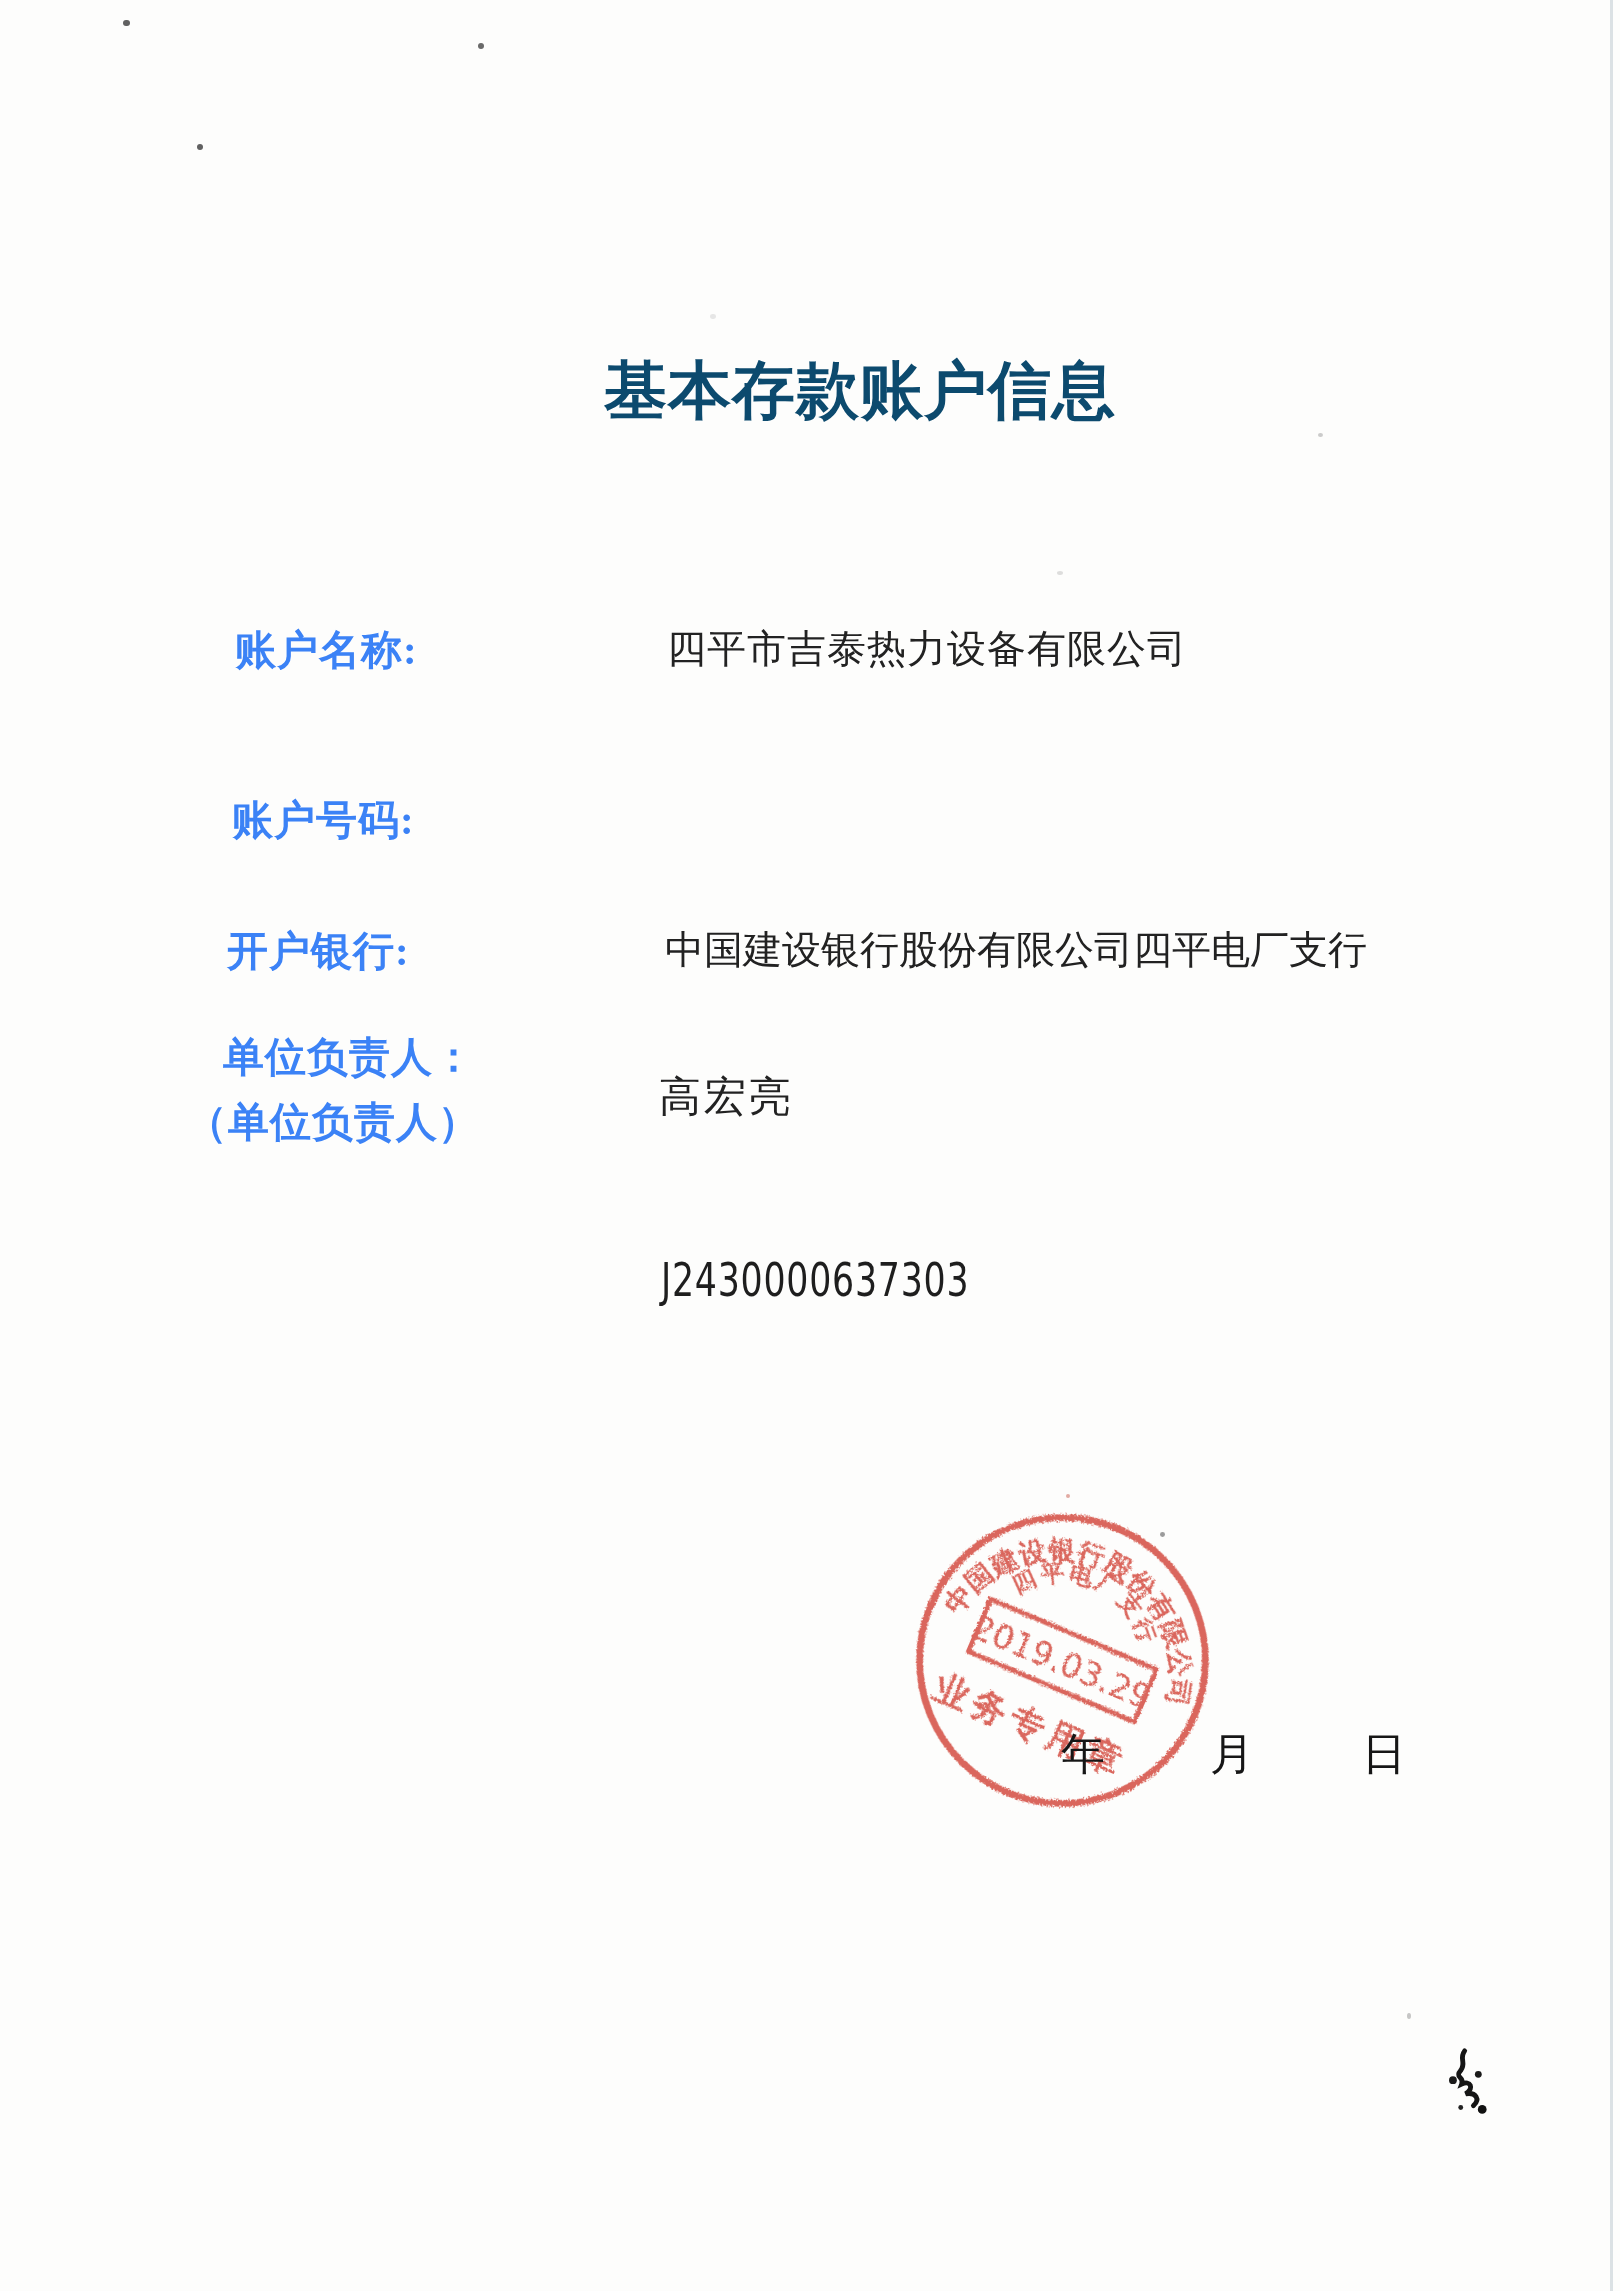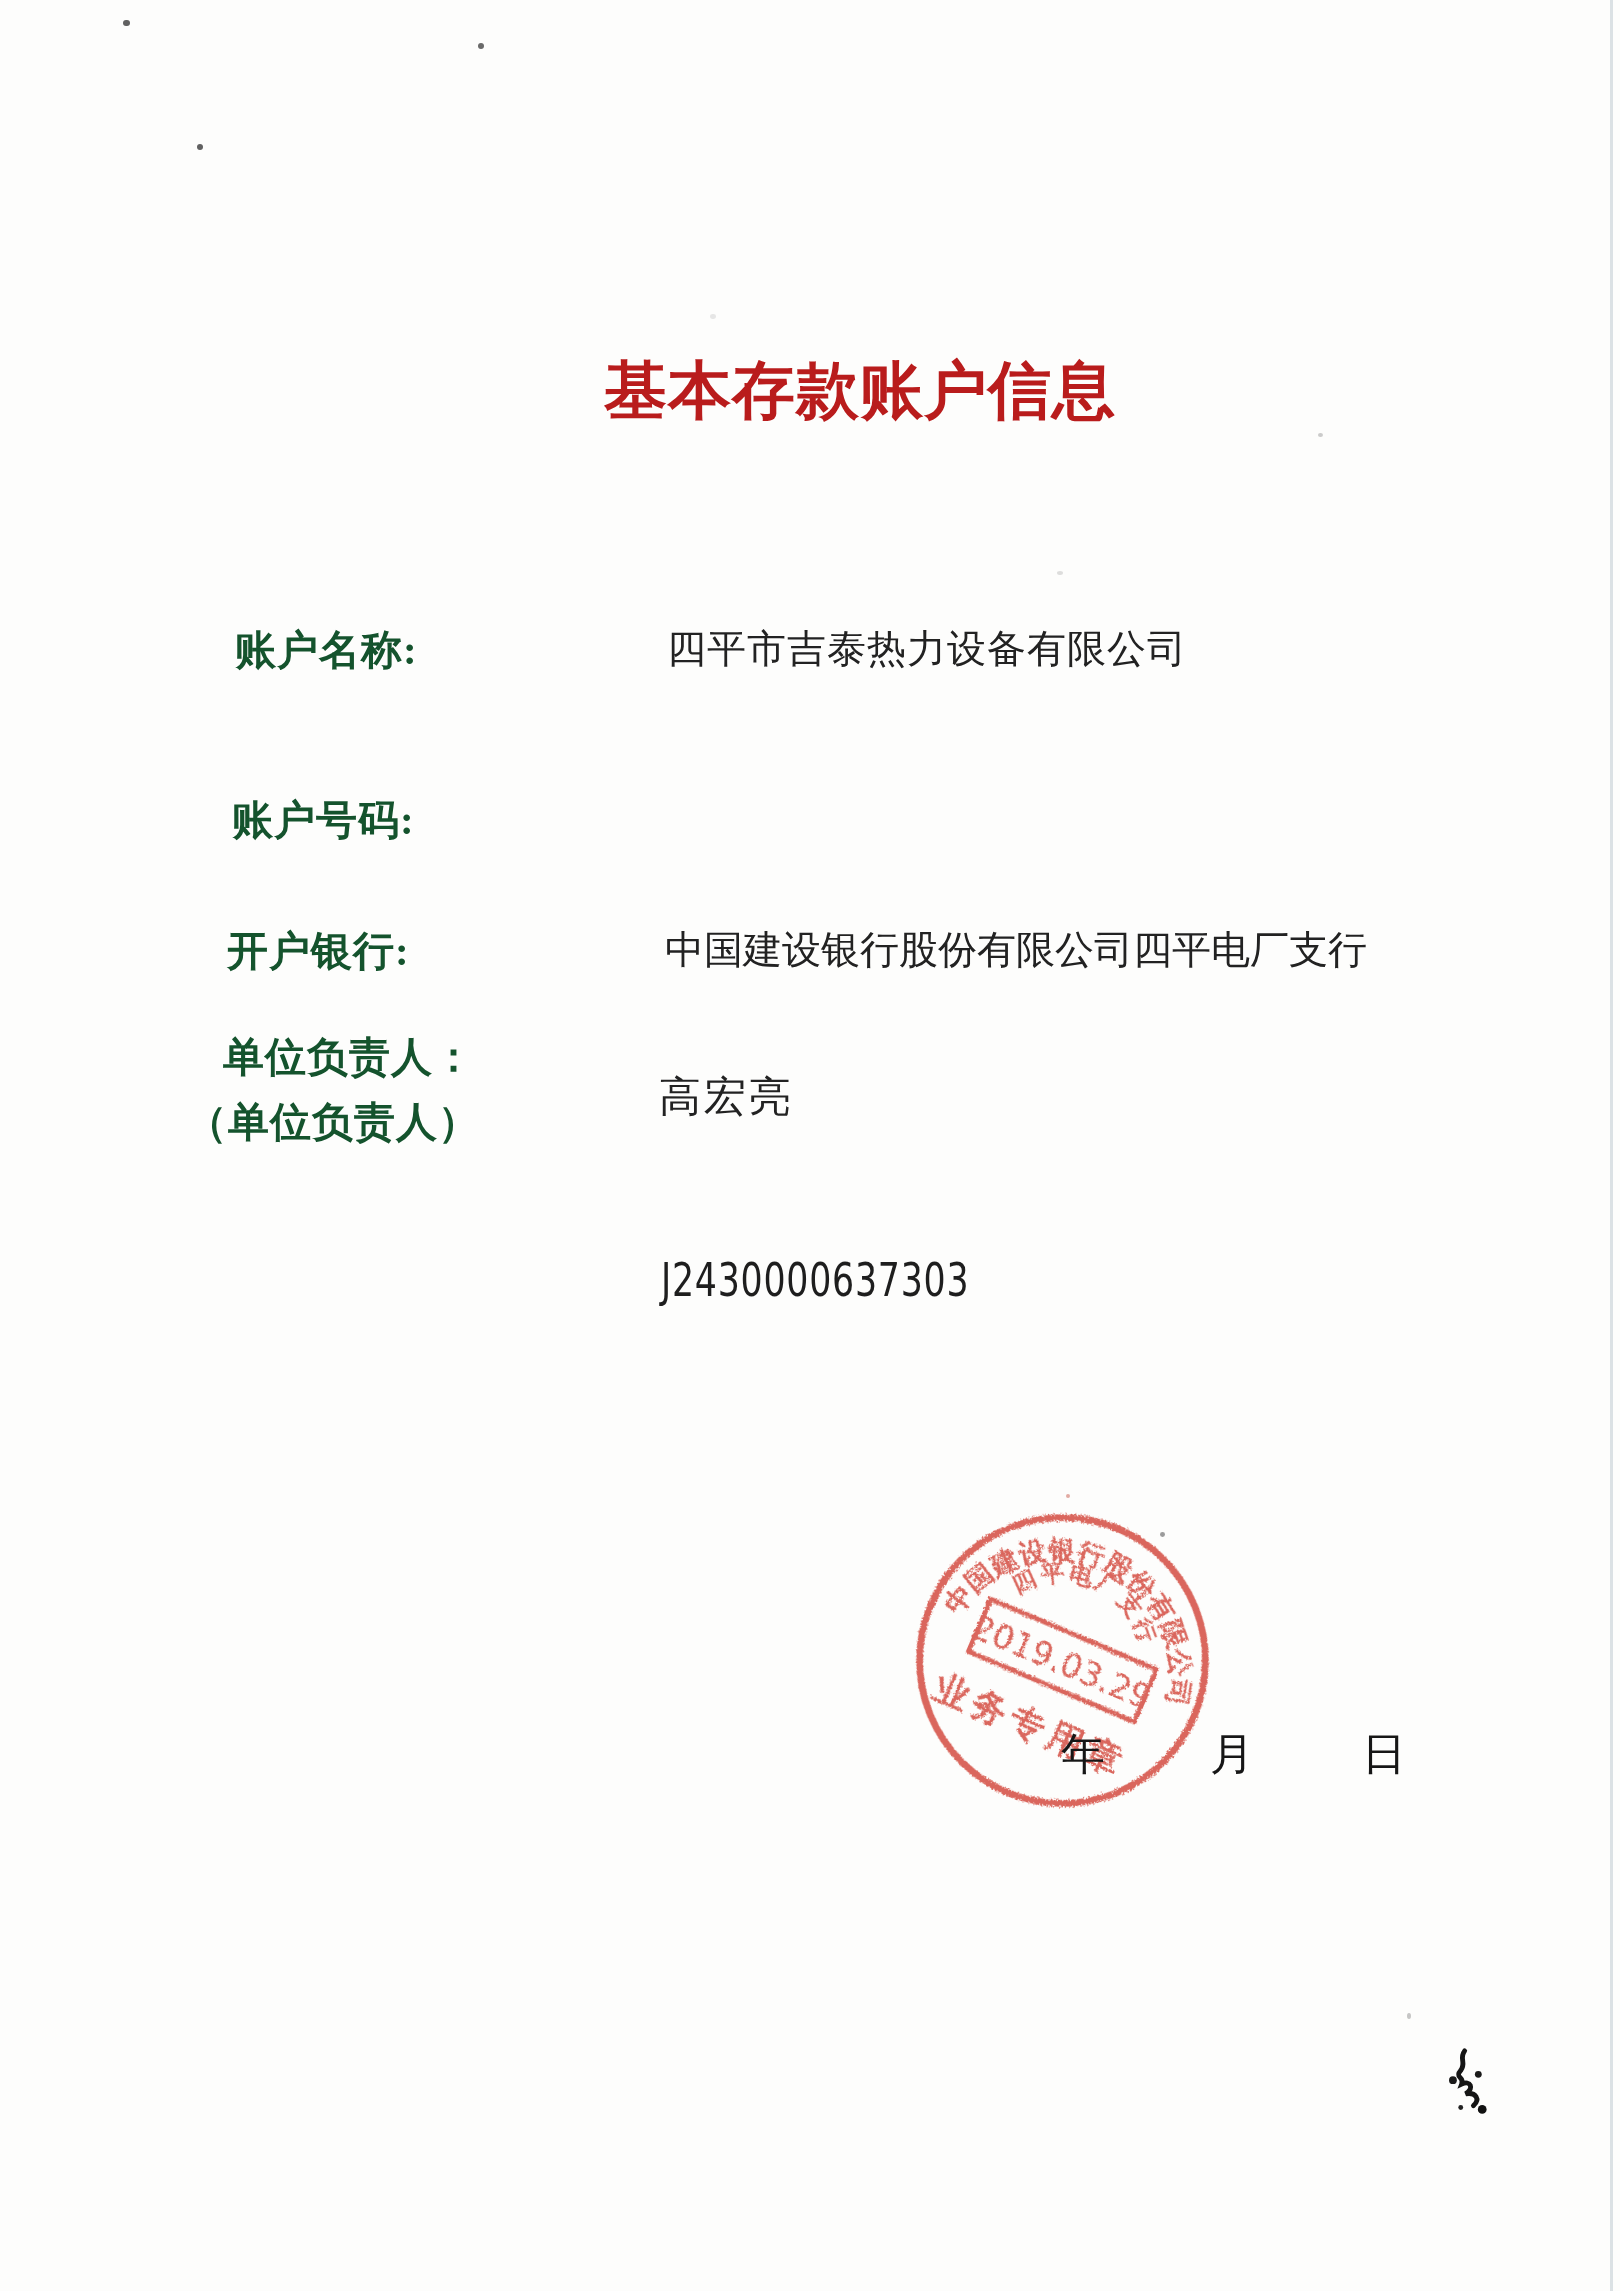--- a/index.html
+++ b/index.html
@@ -6,24 +6,24 @@
   body{
     width:1620px;height:2292px;position:relative;overflow:hidden;
     background:#fdfdfc;
     font-family:"Liberation Serif", serif;
     color:#1b1b1b;
   }
   .page{position:absolute;inset:0;}
   .doc-title{
     position:absolute;left:604px;top:355px;margin:0;
     font-size:63px;font-weight:700;letter-spacing:1px;line-height:1.15;
-    color:#b91c1c;
+    color:#0c4a6e;
   }
   .flabel{
-    position:absolute;font-size:41px;font-weight:600;color:#14532d;
+    position:absolute;font-size:41px;font-weight:600;color:#3b82f6;
     letter-spacing:1px;white-space:nowrap;line-height:1.1;
   }
   .fvalue{
     position:absolute;font-size:39px;font-weight:400;color:#222;
     letter-spacing:1px;white-space:nowrap;line-height:1.1;
   }
   .num{
     font-family:"DejaVu Sans", sans-serif;
     font-size:49px;letter-spacing:0;
     transform:scaleX(0.72);transform-origin:left top;

